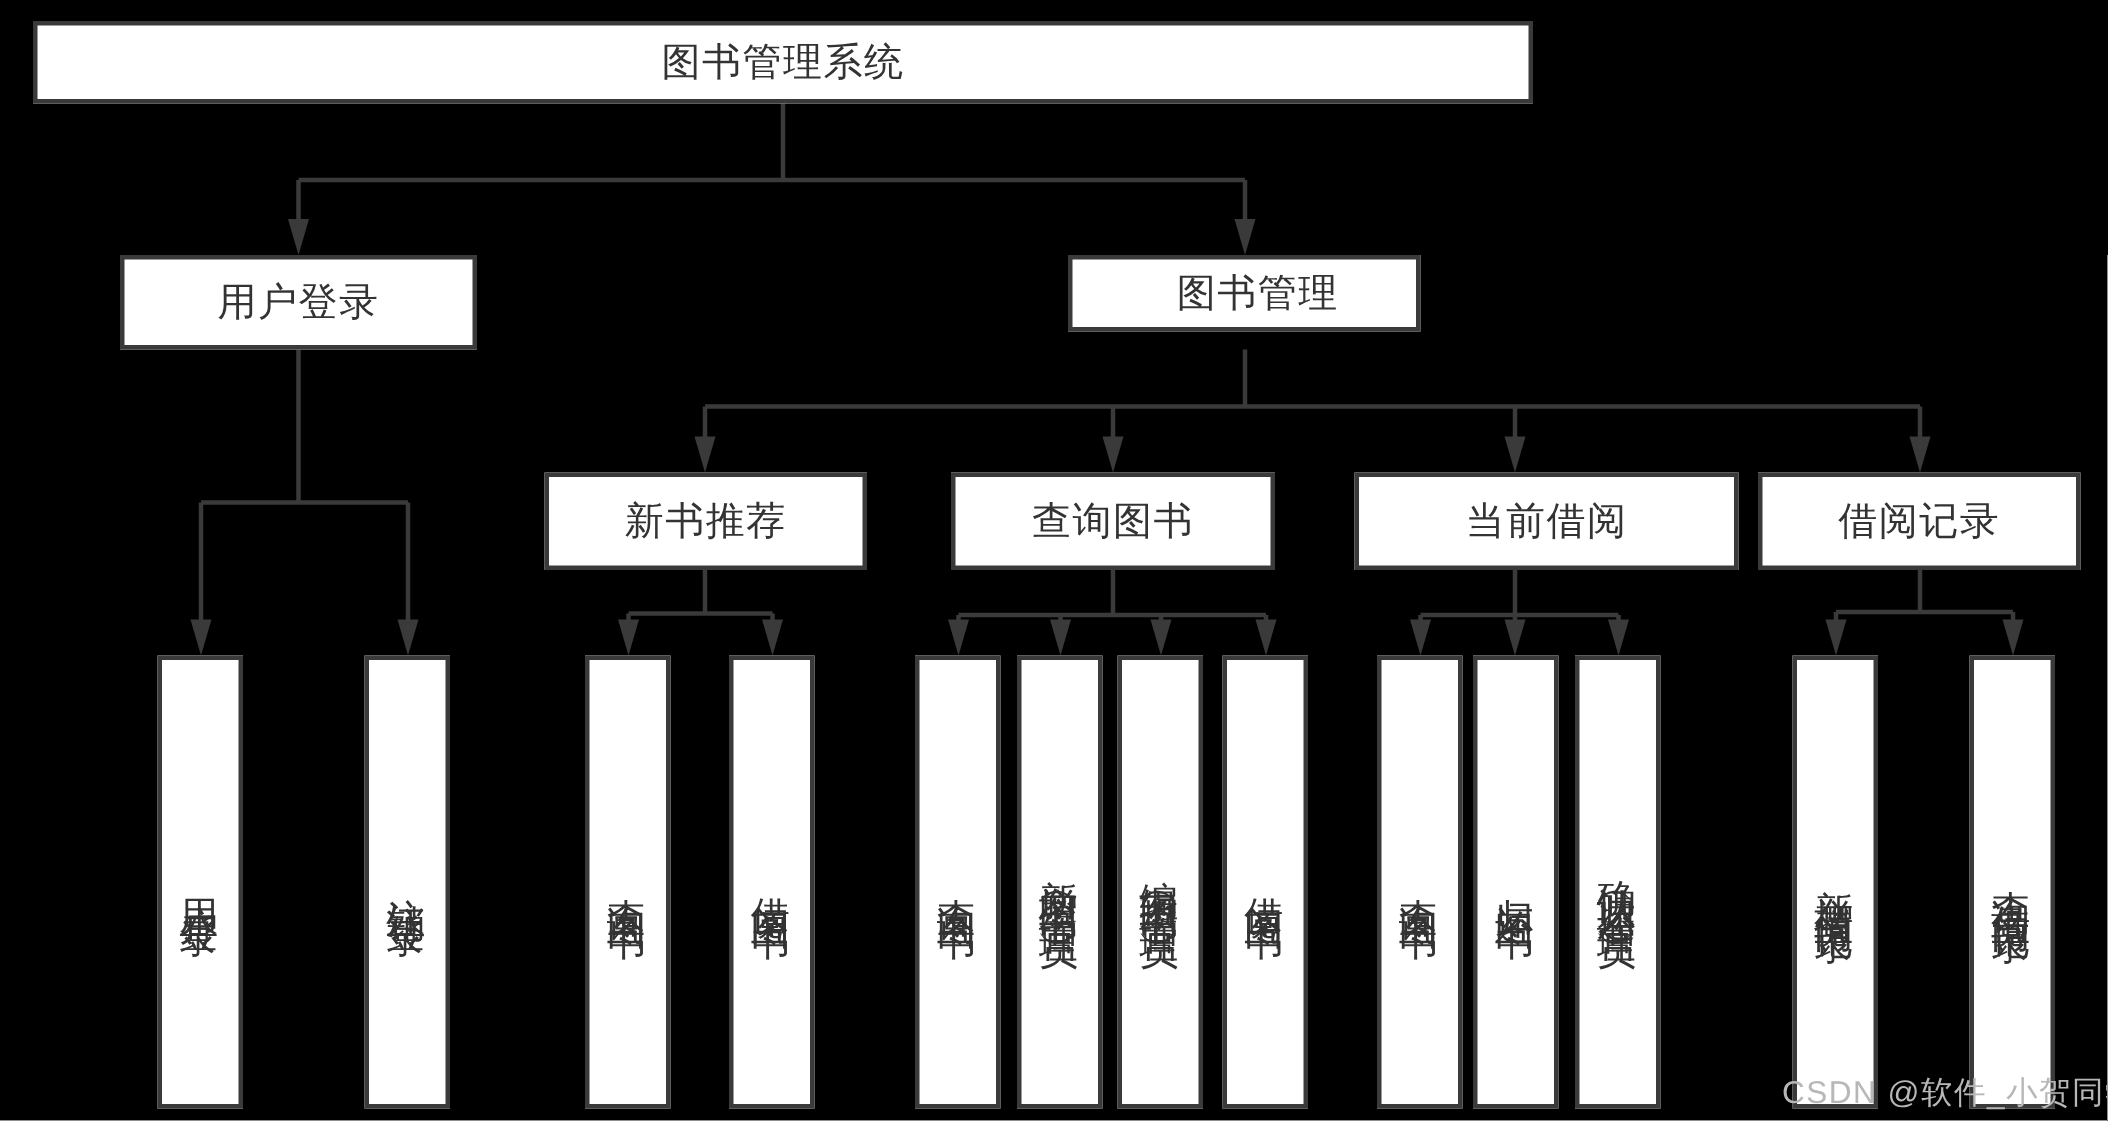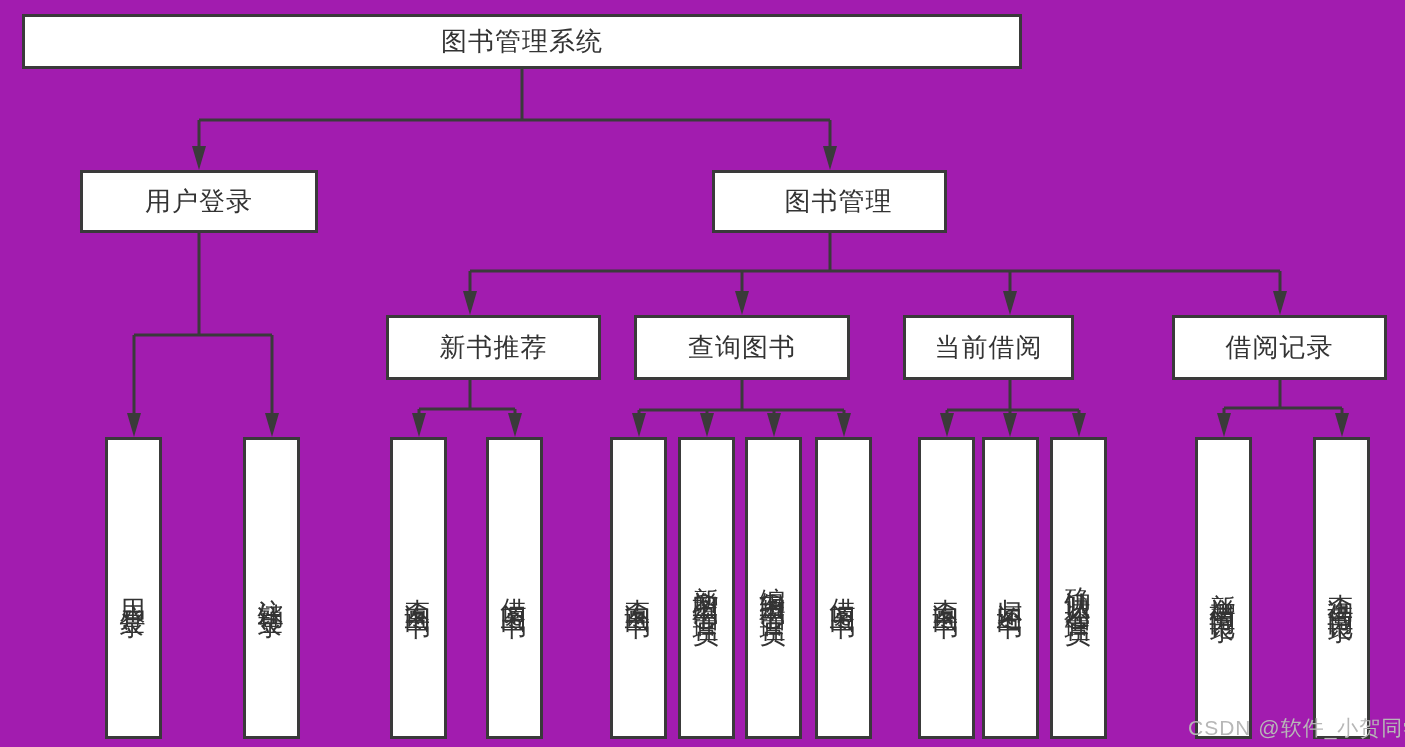--- a/index.html
+++ b/index.html
@@ -1,37 +1,37 @@
 <!DOCTYPE html>
 <html><head>
 <meta charset="utf-8">
 <style>
   html,body{margin:0;padding:0;background:#ffffff;}
   #stage{
-    position:relative;width:1405px;height:747px;background:#a21caf;overflow:hidden;
+    position:relative;width:1405px;height:747px;background:#000000;overflow:hidden;
     font-family:"Liberation Sans","DejaVu Sans",sans-serif;color:#333333;
   }
   #connectors{position:absolute;left:0;top:0;width:1405px;height:747px;}
   .node{
     position:absolute;box-sizing:border-box;background:#ffffff;
     border:3px solid #3a3a3a;display:flex;align-items:center;justify-content:center;
   }
   .node .lbl{font-size:26px;letter-spacing:1px;color:#333333;white-space:nowrap;}
   .v-node .lbl{
     writing-mode:vertical-rl;text-orientation:mixed;letter-spacing:5px;white-space:normal;
   }
   
   #n-root{left:22px;top:14px;width:1000px;height:55px;}
   
   #n-user-login{left:80px;top:170px;width:238px;height:63px;}
-  #n-book-mgmt{left:712px;top:170px;width:235px;height:63px;padding-left:18px;}
+  #n-book-mgmt{left:712px;top:170px;width:235px;height:51px;padding-left:18px;}
   
-  #n-new-book{left:363px;top:315px;width:215px;height:65px;margin-left:23px;}
+  #n-new-book{left:363px;top:315px;width:215px;height:65px;}
   #n-book-borrow{left:634px;top:315px;width:216px;height:65px;}
-  #n-current-borrow{left:903px;top:315px;width:171px;height:65px;}
+  #n-current-borrow{left:903px;top:315px;width:256px;height:65px;}
   #n-borrow-record{left:1172px;top:315px;width:215px;height:65px;align-items:center;}
   
   .leaf{top:437px;width:57px;height:302px;}
   #lf-user-login{left:105px;}
   #lf-logout{left:243px;}
   #lf-query-nb{left:390px;}
   #lf-borrow-nb{left:486px;}
   #lf-query-bb{left:610px;}
   #lf-add-book{left:678px;}
   #lf-edit-book{left:745px;}

